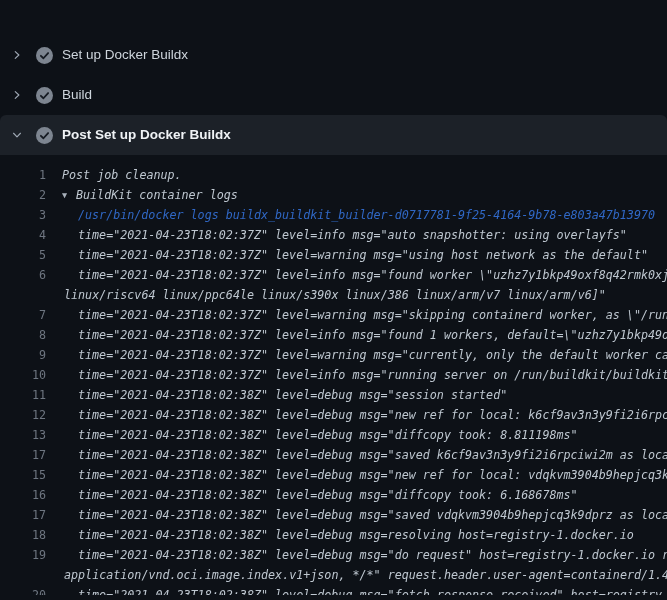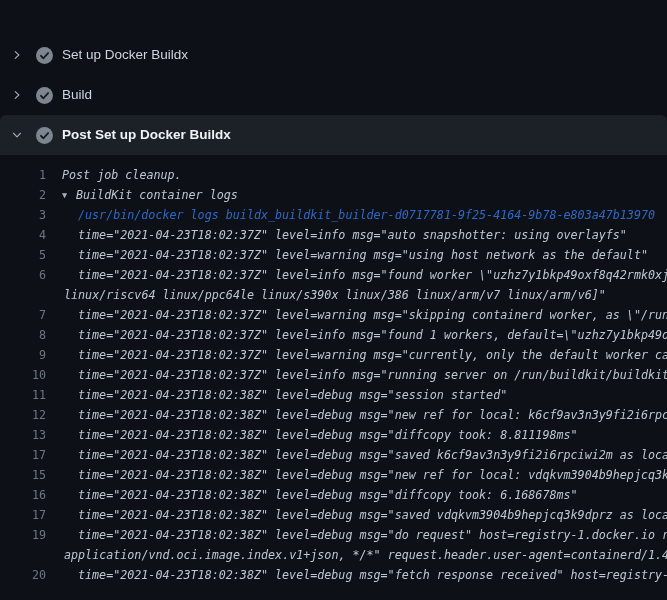--- a/index.html
+++ b/index.html
@@ -220,20 +220,24 @@
   <div class="row indent-inner type-text">
     <span class="num">16</span>
     <span class="txt"><span class="t">time="2021-04-23T18:02:38Z" level=debug msg="diffcopy took: 6.168678ms"</span></span>
   </div>
 
   <div class="row indent-inner type-text">
     <span class="num">17</span>
     <span class="txt"><span class="t">time="2021-04-23T18:02:38Z" level=debug msg="saved vdqkvm3904b9hepjcq3k9dprz as loca</span></span>
   </div>
 
+  <div class="row indent-inner type-text">
+    <span class="num">18</span>
+    <span class="txt"><span class="t">time="2021-04-23T18:02:38Z" level=debug msg=resolving host=registry-1.docker.io</span></span>
+  </div>
 
   <div class="row indent-inner type-text">
     <span class="num">19</span>
     <span class="txt"><span class="t">time="2021-04-23T18:02:38Z" level=debug msg="do request" host=registry-1.docker.io re</span></span>
   </div>
 
   <div class="row indent-wrap type-text">
     <span class="num"></span>
     <span class="txt"><span class="t">application/vnd.oci.image.index.v1+json, */*" request.header.user-agent=containerd/1.4</span></span>
   </div>

